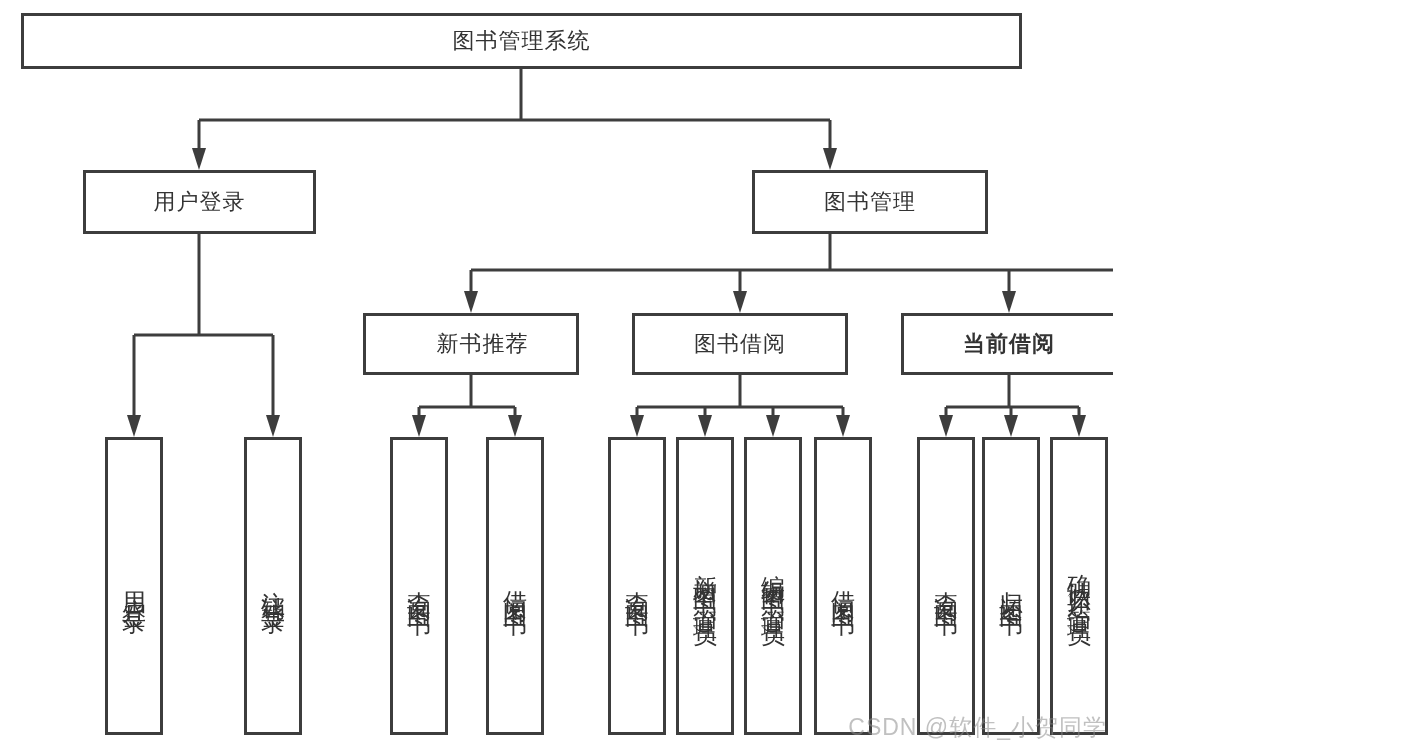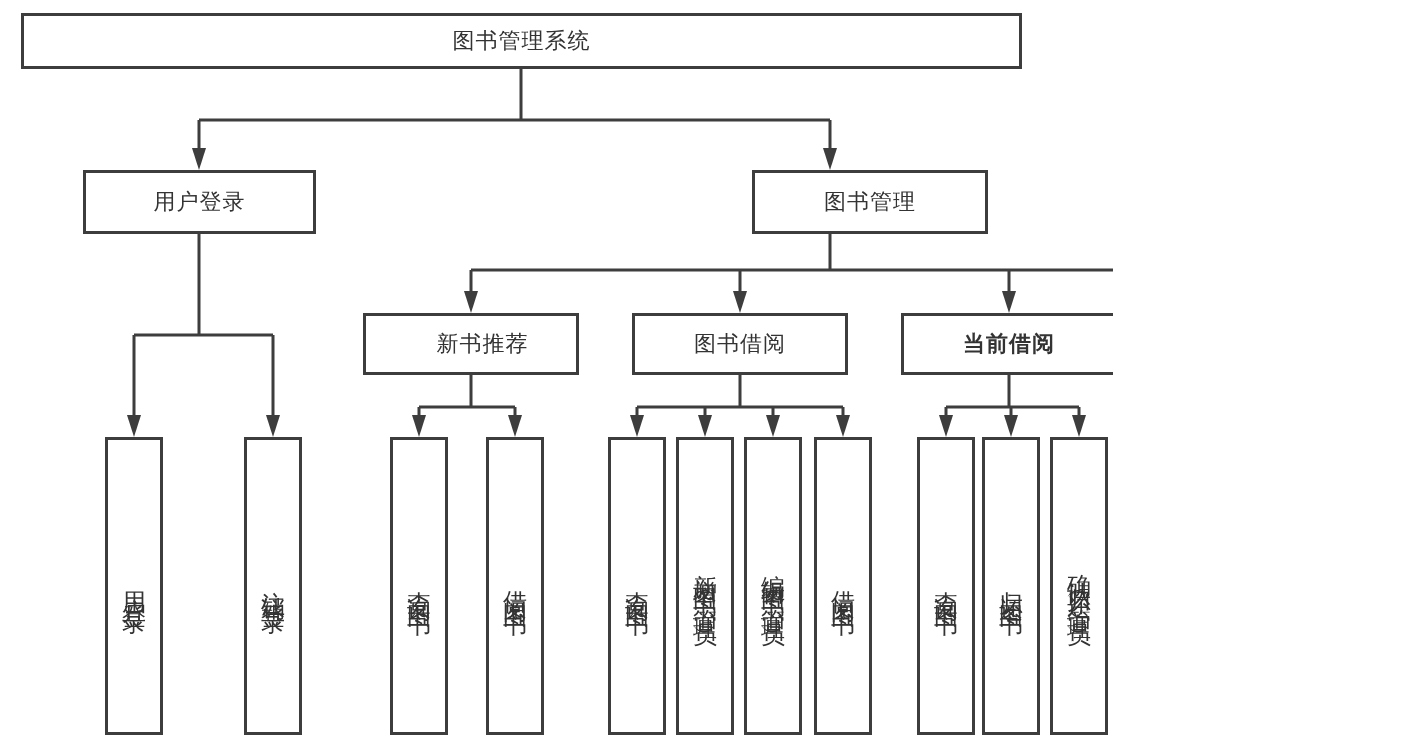--- a/index.html
+++ b/index.html
@@ -168,14 +168,15 @@
     <span>确认归还（管理员）</span>
   </div>
 
   <div id="l-rec-add" class="leaf">
     <span>新增借阅记录</span>
   </div>
   <div id="l-rec-query" class="leaf">
     <span>查询借阅记录</span>
   </div>
 
+  <div id="watermark">CSDN @软件_小贺同学</div>
 
 </div>
 
 </body></html>

